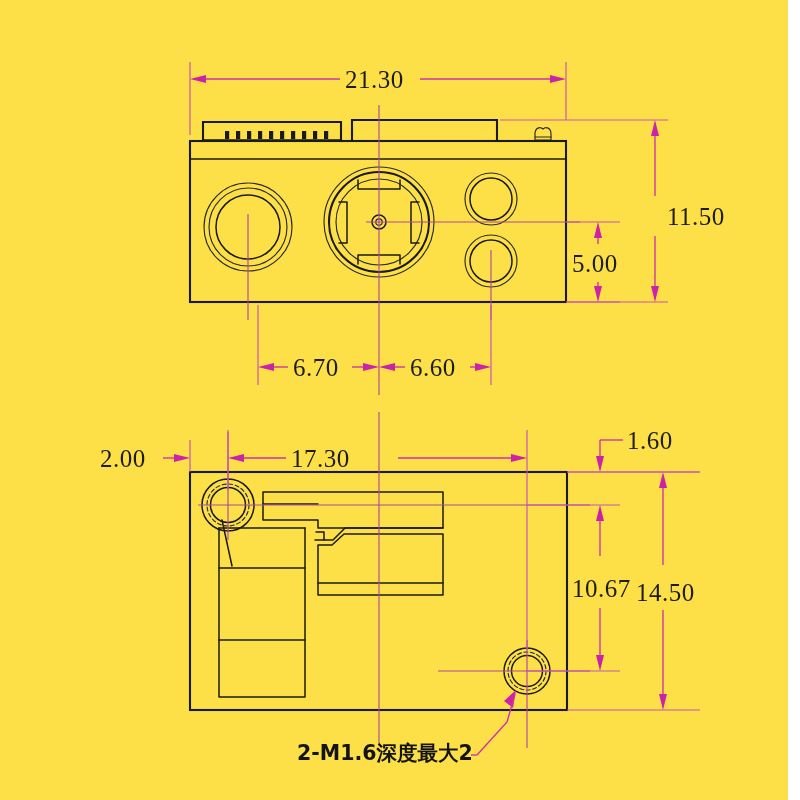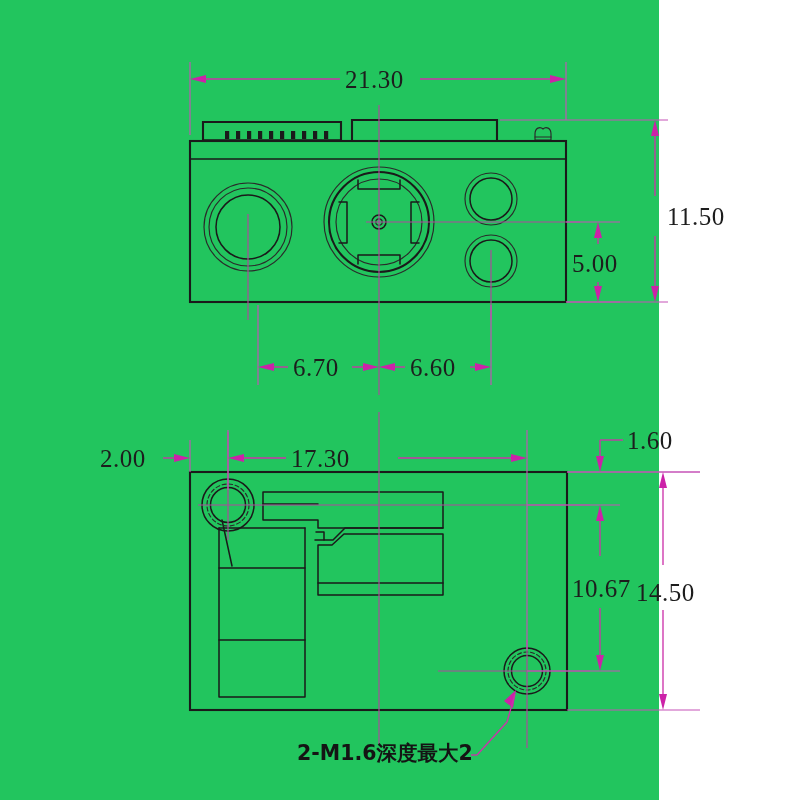--- a/index.html
+++ b/index.html
@@ -8,23 +8,23 @@
     background: #ffffff;
   }
   body {
     width: 800px;
     height: 800px;
     font-family: "Liberation Serif", "DejaVu Serif", serif;
     overflow: hidden;
   }
   #drawing-root {
     position: relative;
-    width: 659px;
+    width: 788px;
     height: 800px;
-    background: #22c55e;
+    background: #fde047;
   }
   svg.sheet {
     display: block;
     width: 800px;
     height: 800px;
   }
   
   .obj {
     fill: none;
     stroke: #1a1a1a;

